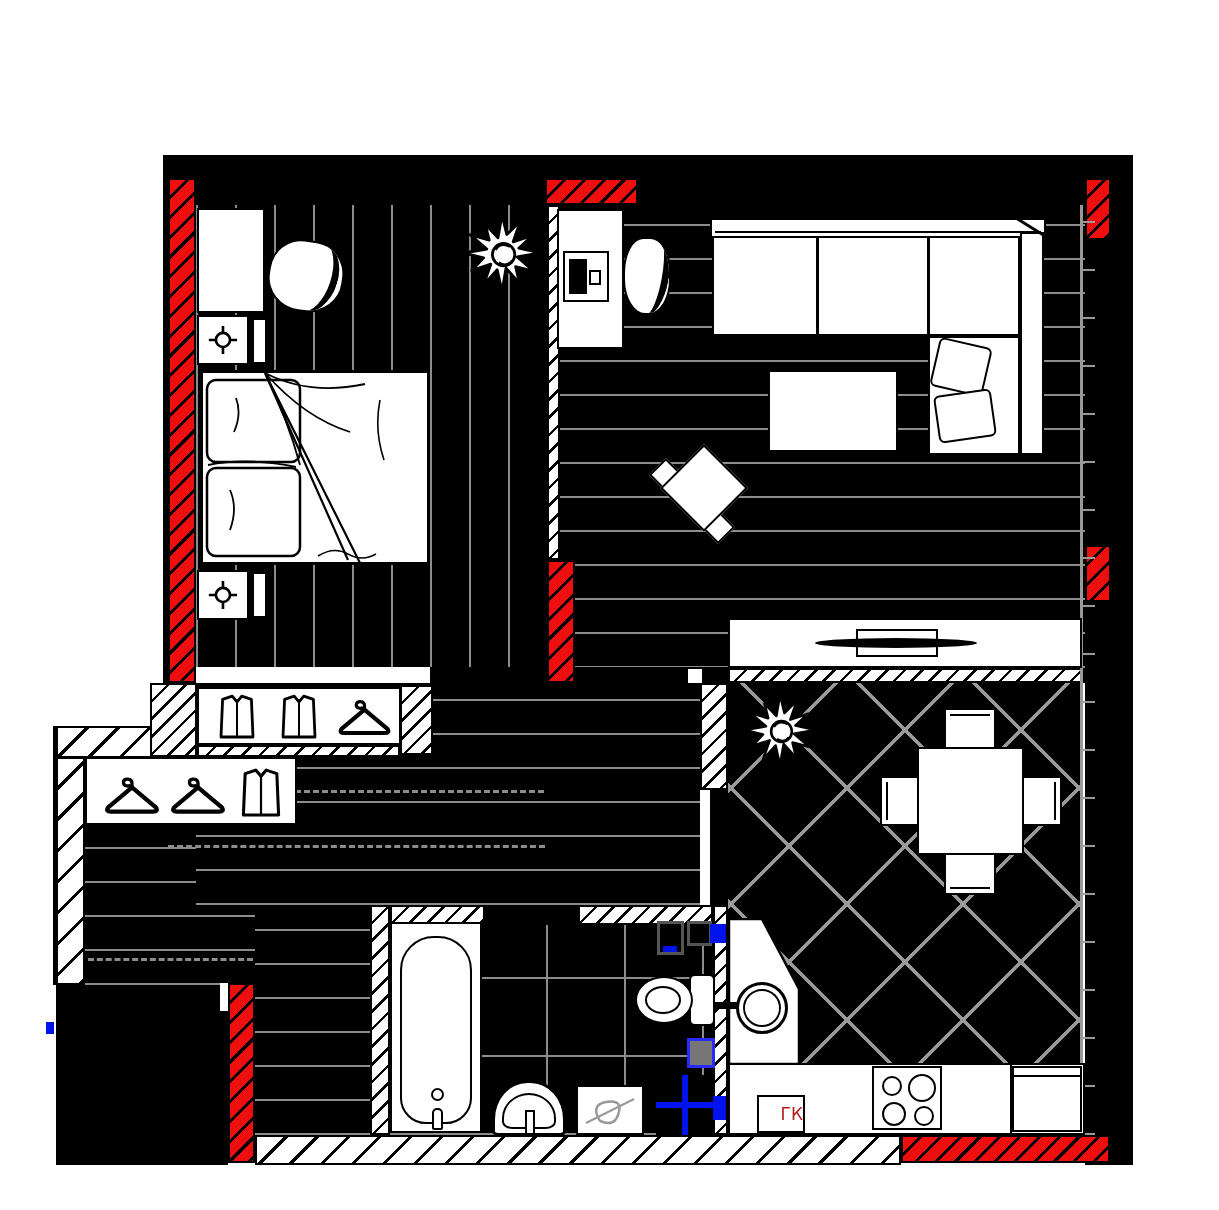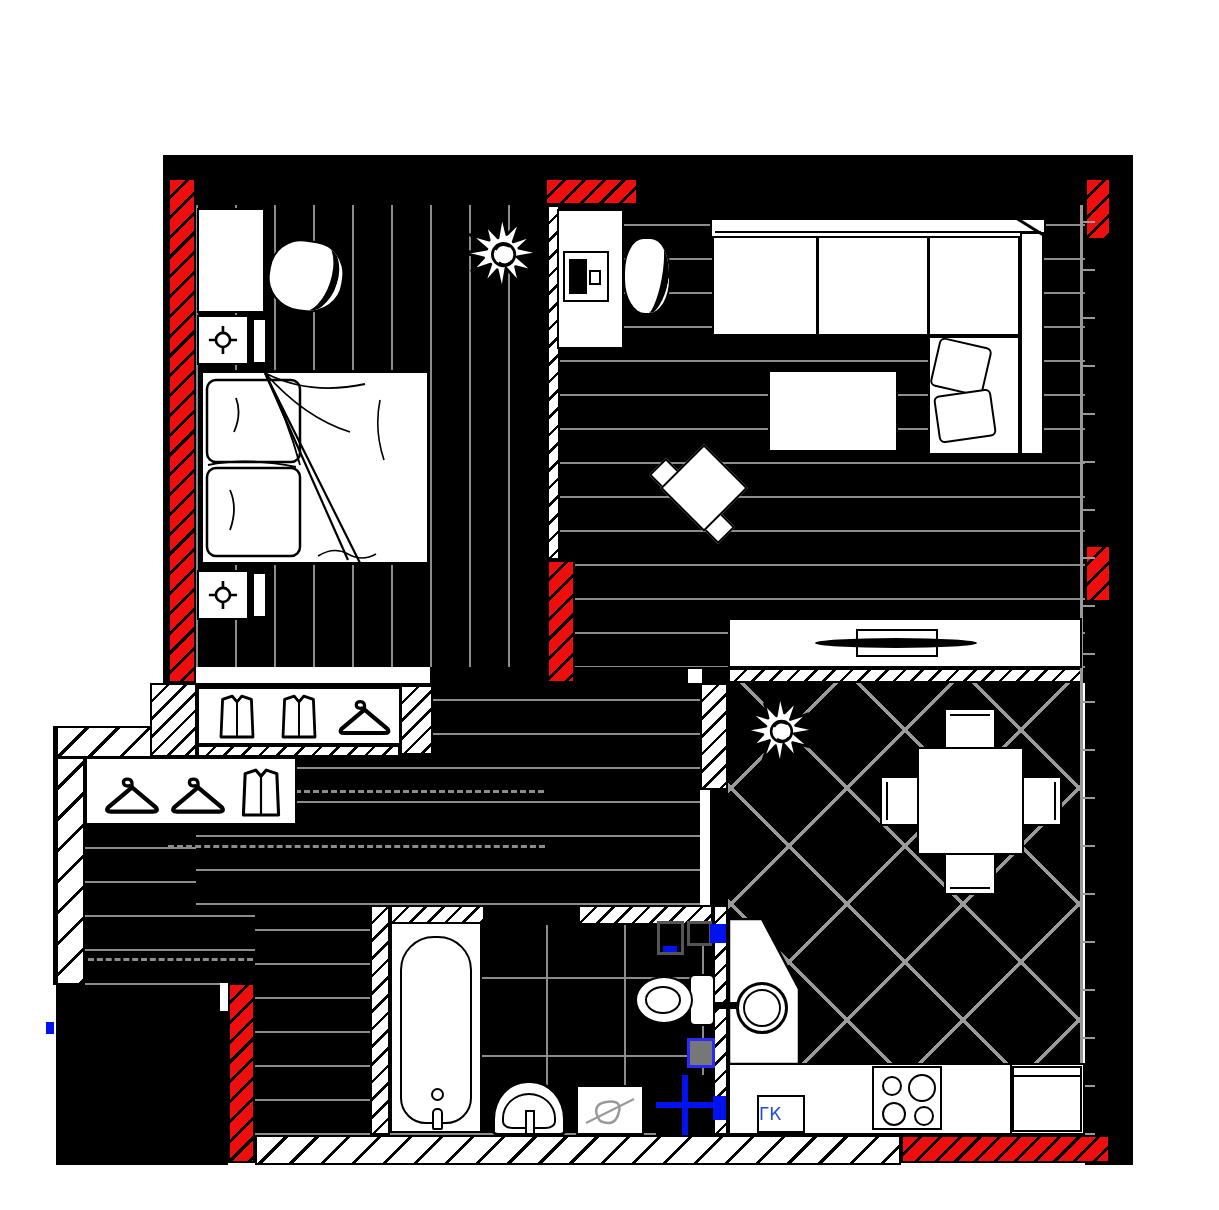--- a/index.html
+++ b/index.html
@@ -17,21 +17,21 @@
   .ftile{background:repeating-linear-gradient(0deg,#8c8c8c 0 2px,rgba(0,0,0,0) 2px 78px),
                     repeating-linear-gradient(90deg,#8c8c8c 0 2px,rgba(0,0,0,0) 2px 78px),#000;}
   .fdiag{background:repeating-linear-gradient(45deg,#9a9a9a 0 3px,rgba(0,0,0,0) 3px 82px),
                     repeating-linear-gradient(-45deg,#9a9a9a 0 3px,rgba(0,0,0,0) 3px 82px),#000;}
   .blue{background:#0013ee;}
   .dash{border-top:3px dashed #8c8c8c;}
   .circ{border-radius:50%;}
   .chair{background:#fff;border:2px solid #000;border-radius:42% 42% 46% 46%/46%;overflow:hidden;}
   .chair .stripe{position:absolute;width:62%;height:108%;left:22%;top:-4%;border-right:7px solid #000;border-radius:50%;transform:rotate(10deg);}
   .ticks{border-left:3px solid #999;background:repeating-linear-gradient(0deg,#999 0 2px,rgba(0,0,0,0) 2px 48px);}
-  .gk{display:flex;align-items:center;justify-content:flex-start;font-size:17px;color:#1d4ed8;}
+  .gk{display:flex;align-items:center;justify-content:flex-end;font-size:17px;color:#b91c1c;}
   svg{display:block;}
 </style>
 </head>
 <body>
 
 <svg width="0" height="0" style="position:absolute">
   <defs>
     <g id="sym-hanger">
       <path d="M30 13 L30 9 C30 3 21 3 21 7.5 C21 11.5 26 12.5 28.5 10.5" fill="none" stroke="#000" stroke-width="3.5"></path>
       <path d="M30 13 L5 34 Q2 38.5 8 38.5 L52 38.5 Q58 38.5 55 34 Z" fill="none" stroke="#000" stroke-width="4.5" stroke-linejoin="round"></path>

